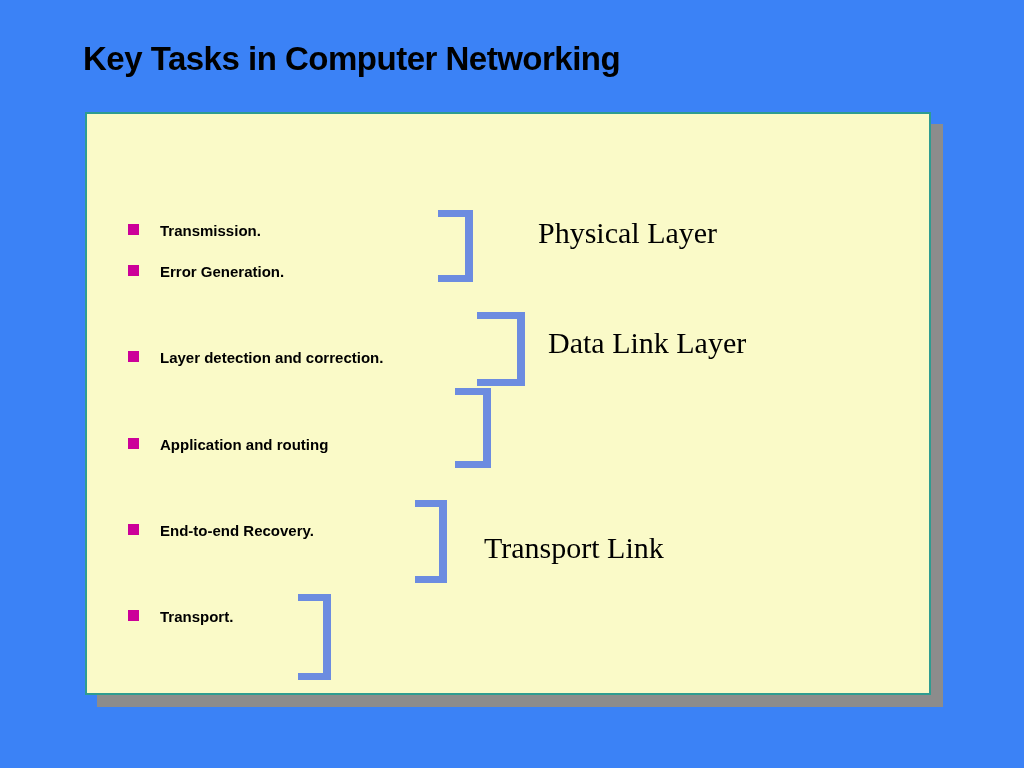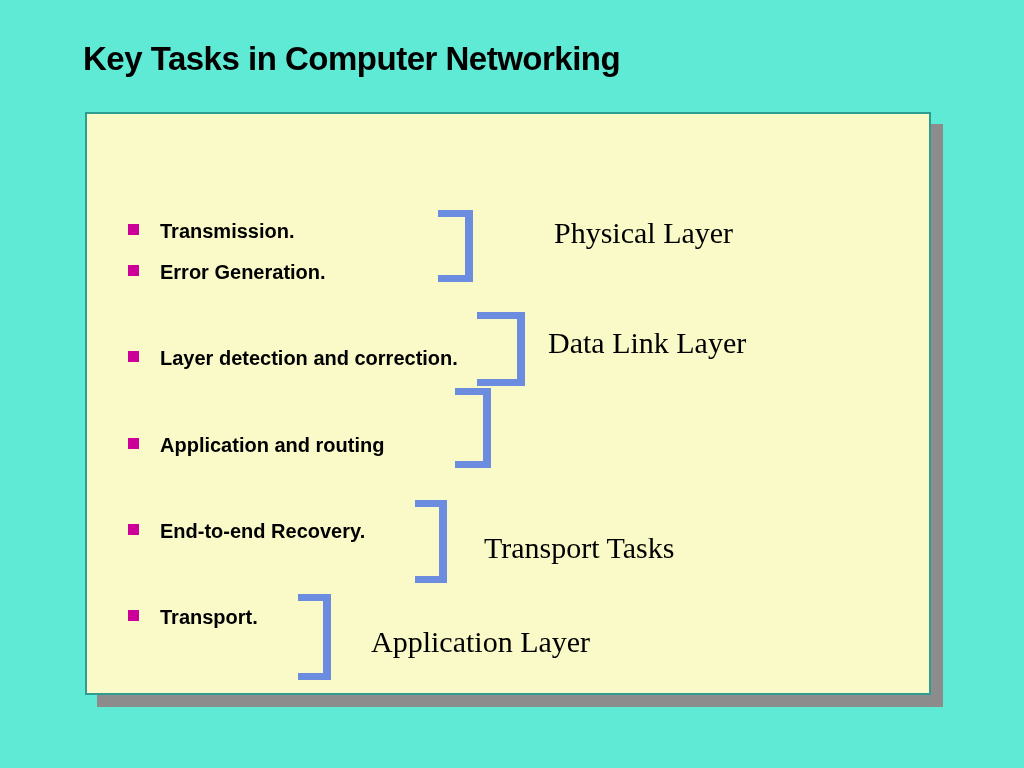--- a/index.html
+++ b/index.html
@@ -8,21 +8,21 @@
     --panel-shadow:#8C8C8C;
     --bullet:#CC0099;
     --bracket:#6C8CE0;
     --title-text:#000000;
     --body-text:#000000;
   }
   html,body{margin:0;padding:0;background:#fff;}
   .stage{
     position:relative;
     width:1024px;height:768px;
-    background:#5eead4;
+    background:#3b82f6;
     overflow:hidden;
     font-family:"Liberation Sans",sans-serif;
   }
   .slide-title{
     position:absolute;
     left:83px;top:40px;
     margin:0;
     font-family:"Liberation Sans",sans-serif;
     font-weight:bold;
     font-size:33px;
@@ -50,21 +50,21 @@
     left:0;top:4px;
     width:11px;height:11px;
     background:var(--bullet);
     display:block;
   }
   .task .task-label{
     position:absolute;
     left:32px;top:0;
     font-family:"Liberation Sans",sans-serif;
     font-weight:bold;
-    font-size:20px;
+    font-size:15px;
     color:var(--body-text);
     line-height:22px;
   }
   .bracket{
     position:absolute;
     border-top:7px solid var(--bracket);
     border-right:8px solid var(--bracket);
     border-bottom:7px solid var(--bracket);
     box-sizing:border-box;
   }
@@ -109,18 +109,17 @@
     <span class="bullet"></span>
     <span class="task-label">Transport.</span>
   </div>
 
   <div class="bracket" style="left:438px;top:210px;width:35px;height:72px"></div>
   <div class="bracket" style="left:477px;top:312px;width:48px;height:74px"></div>
   <div class="bracket" style="left:455px;top:388px;width:36px;height:80px"></div>
   <div class="bracket" style="left:415px;top:500px;width:32px;height:83px"></div>
   <div class="bracket" style="left:298px;top:594px;width:33px;height:86px"></div>
 
-  <div class="layer-label" style="left:554px;top:216px">Physical Layer</div>
+  <div class="layer-label" style="left:538px;top:216px">Physical Layer</div>
   <div class="layer-label" style="left:548px;top:326px">Data Link Layer</div>
-  <div class="layer-label" style="left:484px;top:531px">Transport Tasks</div>
-  <div class="layer-label" style="left:371px;top:625px">Application Layer</div>
+  <div class="layer-label" style="left:484px;top:531px">Transport Link</div>
 
 </div>
 
 </body></html>

